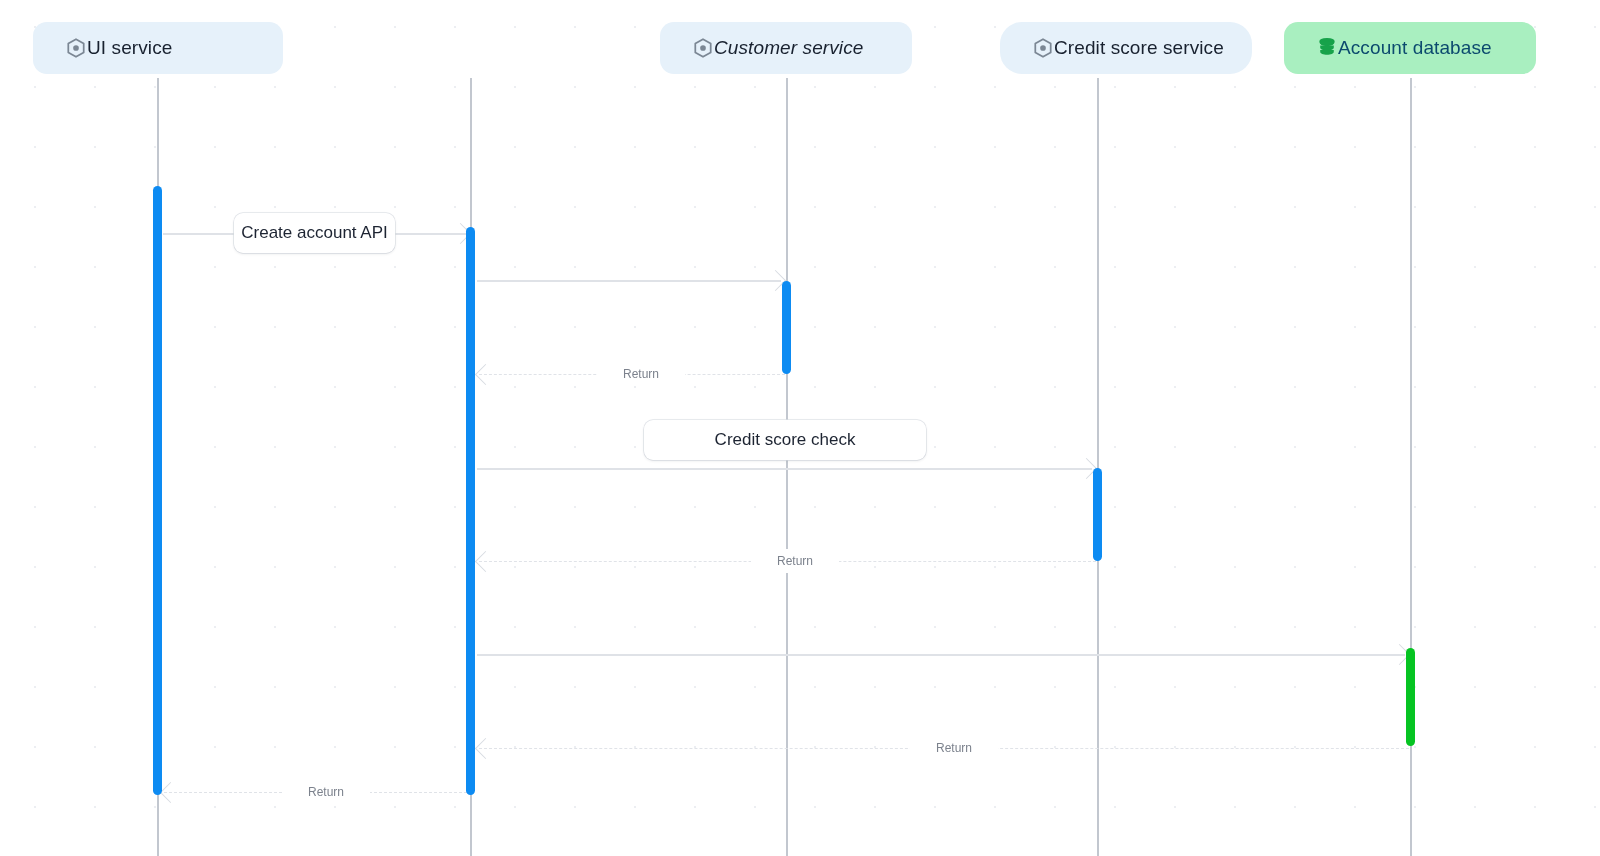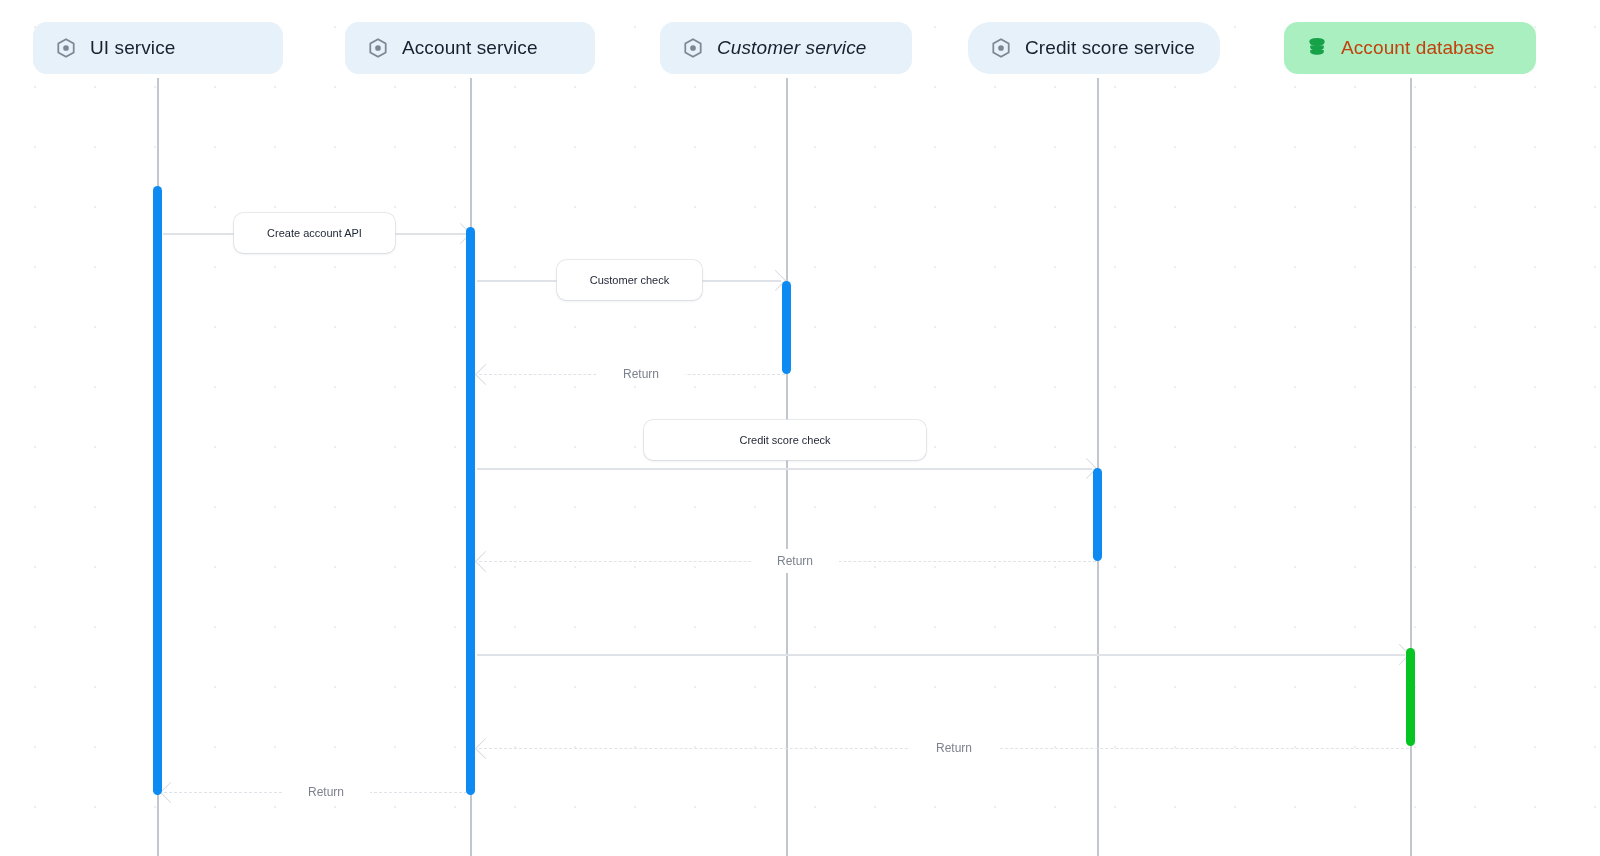--- a/index.html
+++ b/index.html
@@ -34,32 +34,31 @@
 
   
   .participant {
     position: absolute;
     top: 22px;
     height: 52px;
     box-sizing: border-box;
     border-radius: 14px;
     display: flex;
     align-items: center;
-    gap: 13px;
-    padding: 0 22px;
+    padding: 0 32px;
     background: #e6f1fa;
     color: #18212f;
     font-size: 19px;
     font-weight: 500;
     letter-spacing: 0.1px;
     white-space: nowrap;
   }
   .participant.db {
     background: #a9efc0;
-    color: #c2410c;
+    color: #0c4a6e;
     text-align: right;
   }
 
   .p-icon { flex: 0 0 auto; display: block; }
 
   
   .activation {
     position: absolute;
     width: 9px;
     border-radius: 5px;
@@ -94,21 +93,21 @@
     position: absolute;
     box-sizing: border-box;
     height: 40px;
     display: flex;
     align-items: center;
     justify-content: center;
     background: #ffffff;
     border-radius: 9px;
     box-shadow: 0 1px 3px rgba(22,32,49,0.10), 0 0 0 0.7px rgba(222,226,232,0.85);
     color: #1d2432;
-    font-size: 11px;
+    font-size: 17px;
     font-weight: 400;
     white-space: nowrap;
     padding: 0 18px;
   }
 
   .ret-label {
     position: absolute;
     height: 24px;
     display: flex;
     align-items: center;
@@ -129,35 +128,28 @@
     <div class="lifeline" style="left: 786.3px;"></div>
     <div class="lifeline" style="left: 1097.3px;"></div>
     <div class="lifeline" style="left: 1410.3px;"></div>
     <div class="participant" style="left: 33px; width: 250px;">
       <svg width="22" height="22" viewBox="0 0 24 24" class="p-icon">
         <path d="M12 2.4 20.4 7.2v9.6L12 21.6 3.6 16.8V7.2Z" fill="none" stroke="#7b8794" stroke-width="1.9" stroke-linejoin="round"></path>
         <circle cx="12" cy="12" r="3.1" fill="#7b8794"></circle>
       </svg>
       <span>UI service</span>
     </div>
-    <div class="participant" style="left: 345px; width: 250px;">
-      <svg width="22" height="22" viewBox="0 0 24 24" class="p-icon">
-        <path d="M12 2.4 20.4 7.2v9.6L12 21.6 3.6 16.8V7.2Z" fill="none" stroke="#7b8794" stroke-width="1.9" stroke-linejoin="round"></path>
-        <circle cx="12" cy="12" r="3.1" fill="#7b8794"></circle>
-      </svg>
-      <span>Account service</span>
-    </div>
     <div class="participant" style="left: 660px; width: 252px; font-style: italic;">
       <svg width="22" height="22" viewBox="0 0 24 24" class="p-icon">
         <path d="M12 2.4 20.4 7.2v9.6L12 21.6 3.6 16.8V7.2Z" fill="none" stroke="#7b8794" stroke-width="1.9" stroke-linejoin="round"></path>
         <circle cx="12" cy="12" r="3.1" fill="#7b8794"></circle>
       </svg>
       <span>Customer service</span>
     </div>
-    <div class="participant" style="left: 968px; width: 252px; border-radius: 22px;">
+    <div class="participant" style="left: 1000px; width: 252px; border-radius: 22px;">
       <svg width="22" height="22" viewBox="0 0 24 24" class="p-icon">
         <path d="M12 2.4 20.4 7.2v9.6L12 21.6 3.6 16.8V7.2Z" fill="none" stroke="#7b8794" stroke-width="1.9" stroke-linejoin="round"></path>
         <circle cx="12" cy="12" r="3.1" fill="#7b8794"></circle>
       </svg>
       <span>Credit score service</span>
     </div>
     <div class="participant db" style="left: 1284px; width: 252px;">
       <svg width="22" height="22" viewBox="0 0 24 24" class="p-icon">
         <g fill="none" stroke="#17a24a" stroke-width="2">
           <ellipse cx="12" cy="5.2" rx="7.4" ry="3" fill="#17a24a"></ellipse>
@@ -166,21 +158,20 @@
           <path d="M4.6 14.2 v2.2 c0 1.65 3.31 3 7.4 3 s7.4-1.35 7.4-3 V14.2" fill="#17a24a" stroke="none"></path>
         </g>
       </svg>
       <span>Account database</span>
     </div>
     <div class="msg-line" style="left: 163px; width: 303px; top: 233px;"></div>
     <div class="arrowhead right" style="top: 226px; left: 453px;"></div>
     <div class="msg-label" style="left: 234px; width: 161px; top: 213px;">Create account API</div>
     <div class="msg-line" style="left: 477px; width: 304px; top: 280px;"></div>
     <div class="arrowhead right" style="top: 273px; left: 768px;"></div>
-    <div class="msg-label" style="left: 557px; width: 145px; top: 260px;">Customer check</div>
     <div class="msg-line dashed" style="left: 479px; width: 306px; top: 374px;"></div>
     <div class="arrowhead left" style="top: 367px; left: 478px;"></div>
     <div class="ret-label" style="left: 597px; width: 64px; top: 362px;">Return</div>
     <div class="msg-line" style="left: 477px; width: 615px; top: 468px;"></div>
     <div class="arrowhead right" style="top: 461px; left: 1079px;"></div>
     <div class="msg-label" style="left: 644px; width: 282px; top: 420px;">Credit score check</div>
     <div class="msg-line dashed" style="left: 479px; width: 617px; top: 561px;"></div>
     <div class="arrowhead left" style="top: 554px; left: 478px;"></div>
     <div class="ret-label" style="left: 751px; width: 64px; top: 549px;">Return</div>
     <div class="msg-line" style="left: 477px; width: 928px; top: 654px;"></div>

